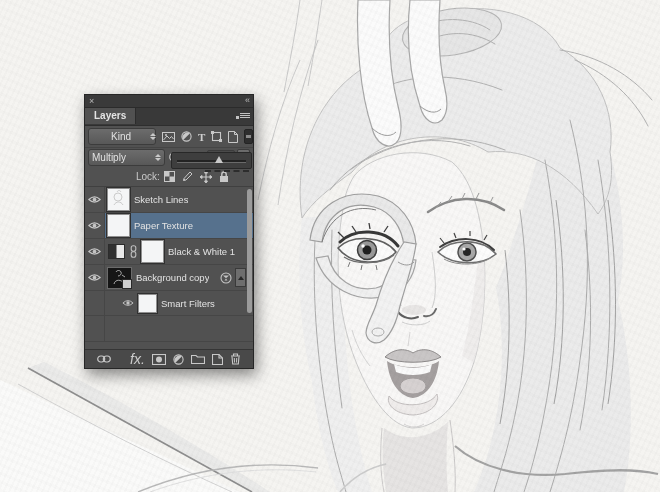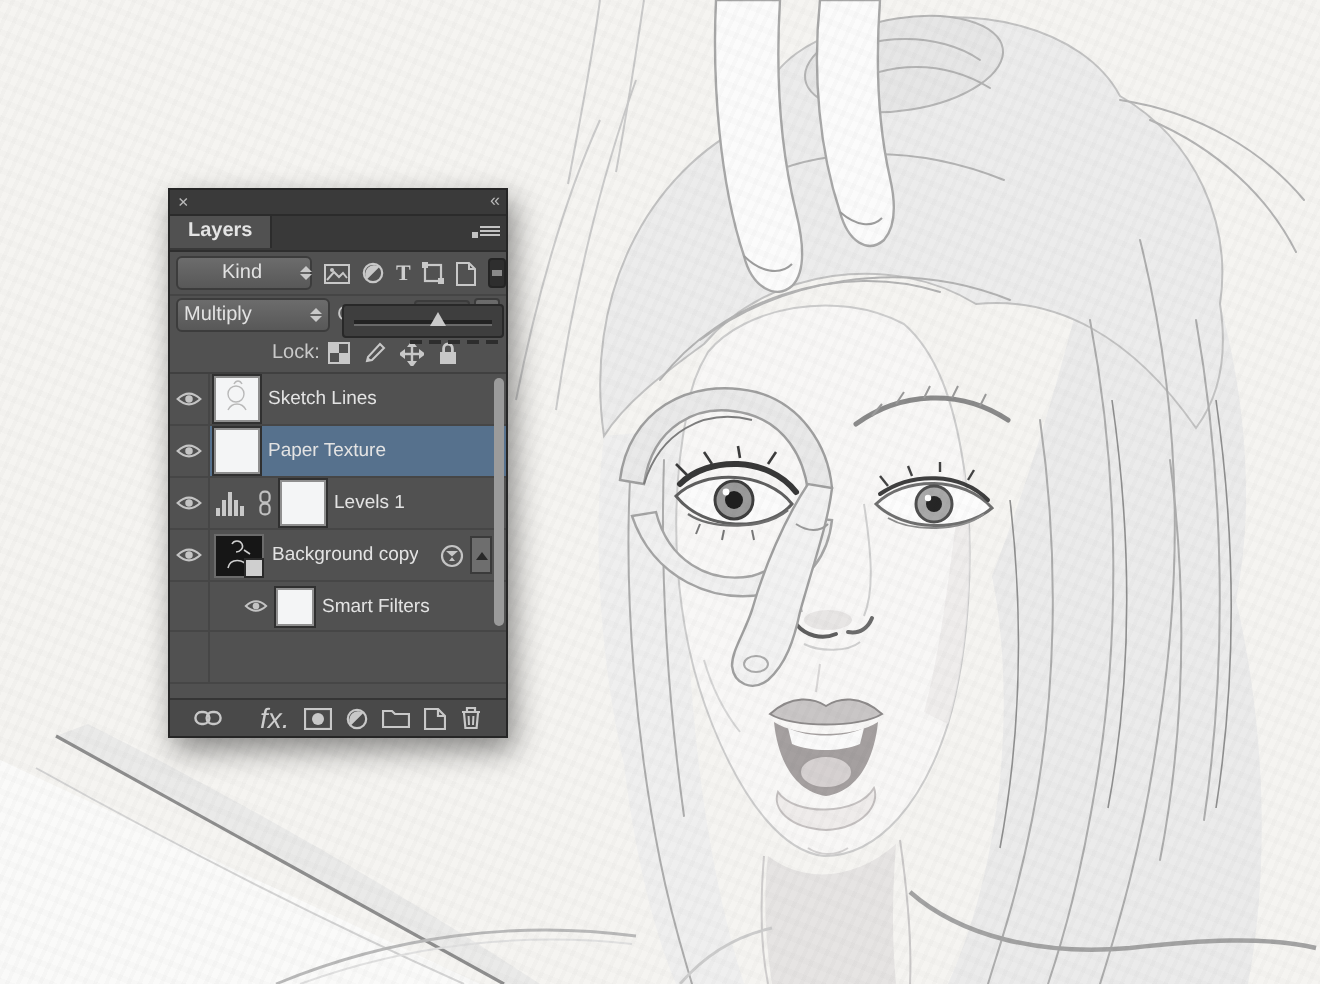--- a/index.html
+++ b/index.html
@@ -363,44 +363,38 @@
               <path d="M1,5.5 Q8,-1 15,5.5 Q8,12 1,5.5 Z" fill="none" stroke="#c4c4c4" stroke-width="1.3"></path>
               <circle cx="8" cy="5.5" r="2.3" fill="#c4c4c4"></circle>
             </svg>
         </div>
         <div class="row-body">
           <span class="thumb-white"></span>
           <span class="lname">Paper Texture</span>
         </div>
       </div>
 
-
       <div class="layer-row">
         <div class="eye-cell">
           <svg width="13" height="9" viewBox="0 0 16 11">
               <path d="M1,5.5 Q8,-1 15,5.5 Q8,12 1,5.5 Z" fill="none" stroke="#c4c4c4" stroke-width="1.3"></path>
               <circle cx="8" cy="5.5" r="2.3" fill="#c4c4c4"></circle>
             </svg>
         </div>
         <div class="row-body">
-          <span class="lvl-icon">
-            <i style="height:4px"></i>
-              <i style="height:8px"></i>
-              <i style="height:12px"></i>
-              <i style="height:8px"></i>
-              <i style="height:5px"></i>
-            </span>
+          <span class="adj-icon adj-bw"></span>
           <svg width="7" height="13" viewBox="0 0 7 13">
               <rect x="1.2" y=".8" width="4.6" height="5.4" rx="2" fill="none" stroke="#c0c0c0" stroke-width="1.1"></rect>
               <rect x="1.2" y="6.8" width="4.6" height="5.4" rx="2" fill="none" stroke="#c0c0c0" stroke-width="1.1"></rect>
             </svg>
           <span class="thumb-white"></span>
-          <span class="lname">Levels 1</span>
-        </div>
-      </div>
+          <span class="lname">Black &amp; White 1</span>
+        </div>
+      </div>
+
 
       <div class="layer-row">
         <div class="eye-cell">
           <svg width="13" height="9" viewBox="0 0 16 11">
               <path d="M1,5.5 Q8,-1 15,5.5 Q8,12 1,5.5 Z" fill="none" stroke="#c4c4c4" stroke-width="1.3"></path>
               <circle cx="8" cy="5.5" r="2.3" fill="#c4c4c4"></circle>
             </svg>
         </div>
         <div class="row-body">
           <span class="photo-thumb">

